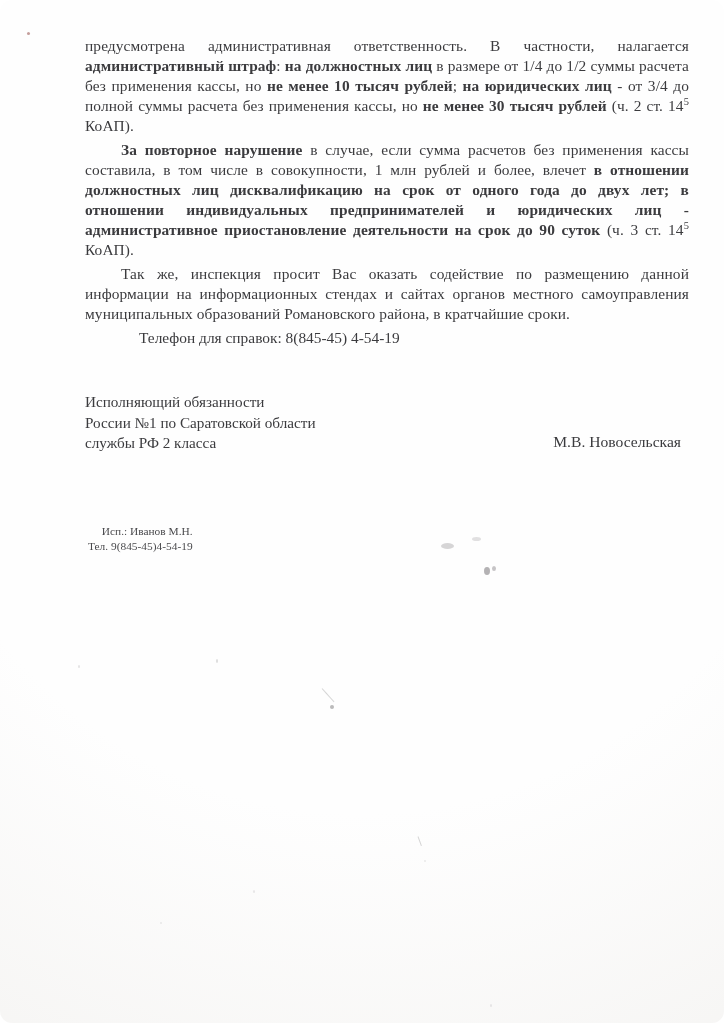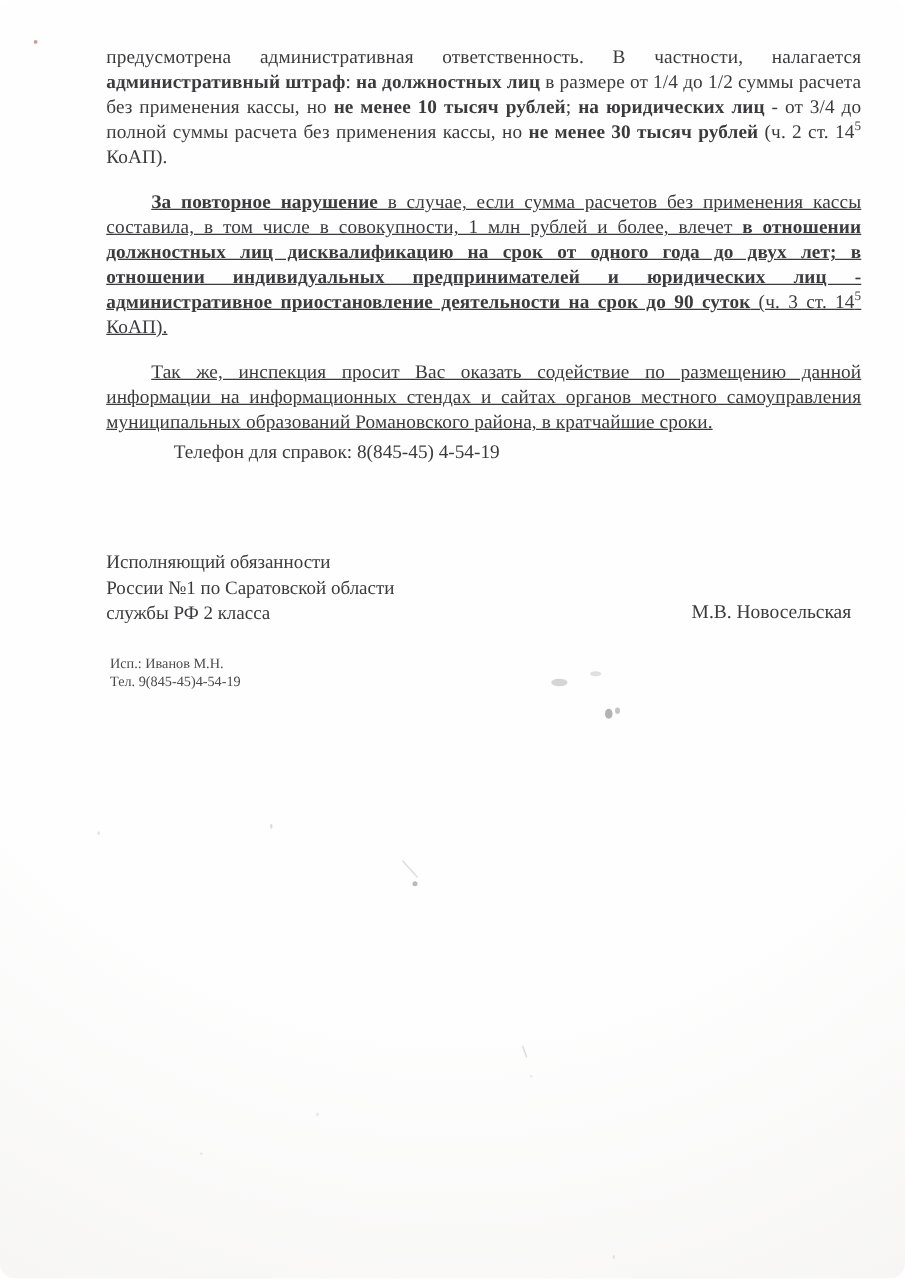--- a/index.html
+++ b/index.html
@@ -39,38 +39,37 @@
   p.para {
     margin: 0;
     text-align: justify;
     text-justify: inter-word;
     font-size: 15.4px;
     line-height: 20px;
     letter-spacing: 0.1px;
     text-indent: 36px;
   }
   p.para.no-indent { text-indent: 0; }
-  p.para + p.para { margin-top: 16px; text-decoration: underline; }
+  p.para + p.para { margin-top: 4px; }
 
   b, .b { font-weight: bold; }
   sup { font-size: 0.68em; vertical-align: super; line-height: 0; }
 
   .phone-line {
     margin: 4px;
     font-size: 15.4px;
     line-height: 20px;
     text-indent: 50px;
   }
 
   .signature {
     position: absolute;
     left: 85px;
     top: 392px;
     width: 604px;
-    margin-top: 48px;
   }
   .sig-row {
     display: flex;
     align-items: flex-end;
     justify-content: space-between;
   }
   .sig-left {
     font-size: 15.2px;
     line-height: 20.6px;
   }
@@ -84,20 +83,21 @@
     text-align: right;
   }
 
   .executor {
     position: absolute;
     left: 88px;
     top: 524px;
     font-size: 11.4px;
     line-height: 14.5px;
     color: #4a4a4d;
+    text-align: right;
   }
   .executor div { white-space: nowrap; }
 
   
   .speck {
     position: absolute;
     border-radius: 50%;
     pointer-events: none;
   }
   .smudge {

